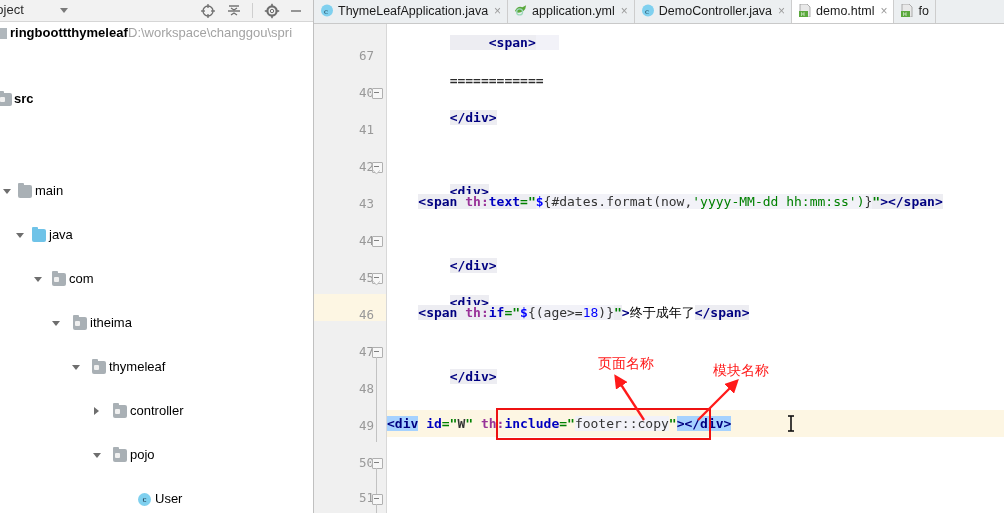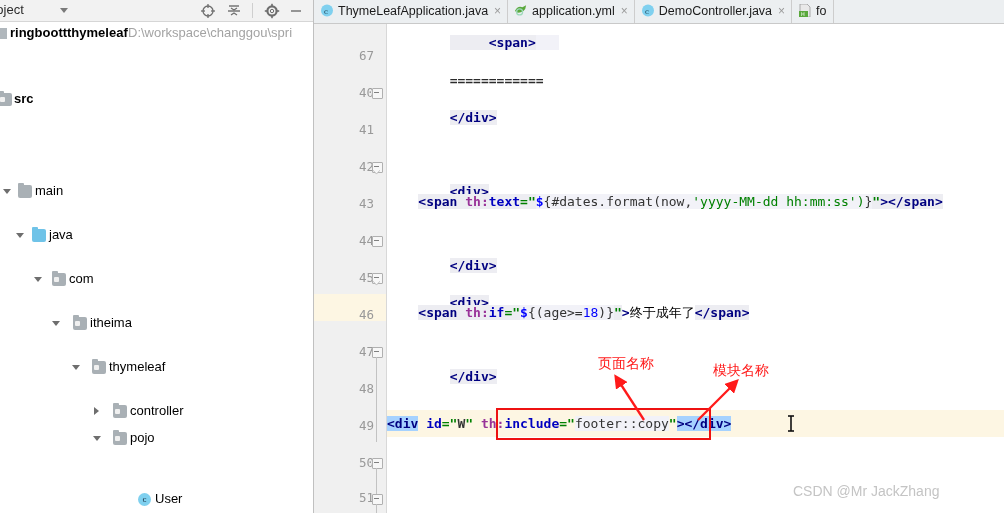--- a/index.html
+++ b/index.html
@@ -357,21 +357,21 @@
         <div class="tico folder src" style="left:92px;"></div>
         <div class="label" style="left:109px;">thymeleaf</div>
       </div>
 
       <div class="row" style="top:176px;">
         <div class="arrow collapsed" style="left:93px;"></div>
         <div class="tico folder src" style="left:113px;"></div>
         <div class="label" style="left:130px;">controller</div>
       </div>
 
-      <div class="row" style="top:181px;">
+      <div class="row" style="top:198px;">
         <div class="arrow expanded" style="left:93px;"></div>
         <div class="tico folder src" style="left:113px;"></div>
         <div class="label" style="left:130px;">pojo</div>
       </div>
 
       <div class="row" style="top:220px;">
         <div class="c-badge" style="left:138px;">c</div>
         <div class="label" style="left:155px;">User</div>
       </div>
 
@@ -402,20 +402,28 @@
               <circle cx="6" cy="8" r="3.2" fill="none" stroke="#9fd9bb" stroke-width="1.4"></circle>
             </svg>
         </span><span>application.yml</span><span class="t-close">×</span>
       </div><div class="tab">
         <span class="t-ico">
           <svg width="14" height="13" viewBox="0 0 14 13">
               <circle cx="7" cy="6.5" r="6" fill="#7fd0ef"></circle>
               <text x="4" y="9.5" font-size="7" fill="#16384a" font-family="DejaVu Serif, serif">c</text>
             </svg>
         </span><span>DemoController.java</span><span class="t-close">×</span>
+      </div><div class="tab active">
+        <span class="t-ico">
+          <svg width="14" height="13" viewBox="0 0 14 13">
+              <path d="M2 0 h7 l3 3 v10 h-10 z" fill="#e9e9e9" stroke="#9a9a9a" stroke-width="0.8"></path>
+              <rect x="1" y="7" width="9" height="6" fill="#5aa83c"></rect>
+              <text x="3" y="12" font-size="5" fill="#ffffff" font-family="DejaVu Sans, sans-serif">H</text>
+            </svg>
+        </span><span>demo.html</span><span class="t-close">×</span>
       </div><div class="tab">
         <span class="t-ico">
           <svg width="14" height="13" viewBox="0 0 14 13">
               <path d="M2 0 h7 l3 3 v10 h-10 z" fill="#e9e9e9" stroke="#9a9a9a" stroke-width="0.8"></path>
               <rect x="1" y="7" width="9" height="6" fill="#5aa83c"></rect>
               <text x="3" y="12" font-size="5" fill="#ffffff" font-family="DejaVu Sans, sans-serif">H</text>
             </svg>
         </span><span>fo</span>
       </div>
     </div>
@@ -514,21 +522,20 @@
 
       <div class="cline hl" style="top:386px;"><span class="selblue tag">&lt;div</span><span class="plain"> </span><span class="attr">id</span><span class="eq" style="font-weight:bold;">="</span><span class="el" style="font-weight:bold;">W</span><span class="eq" style="font-weight:bold;">"</span><span class="plain"> </span><span class="ns">th:</span><span class="attr">include</span><span class="eq" style="font-weight:bold;">="</span><span class="bgsoft2 el">footer::copy</span><span class="eq" style="font-weight:bold;">"</span><span class="selblue tag">&gt;</span><span class="selblue tag">&lt;/div&gt;</span>
       </div>
 
 
       <div class="cline" style="top:459px;">
         
       </div>
     </div>
 
-    <div id="watermark" style="left:479px;">CSDN @Mr JackZhang</div>
 
   </div>
 
   <div id="redbox"></div>
 
   <div class="anno-text" id="anno-page">页面名称</div>
   <div class="anno-text" id="anno-mod">模块名称</div>
 
   <svg style="position:absolute; left:596px; top:372px; width:70px; height:52px;">
     <defs>

